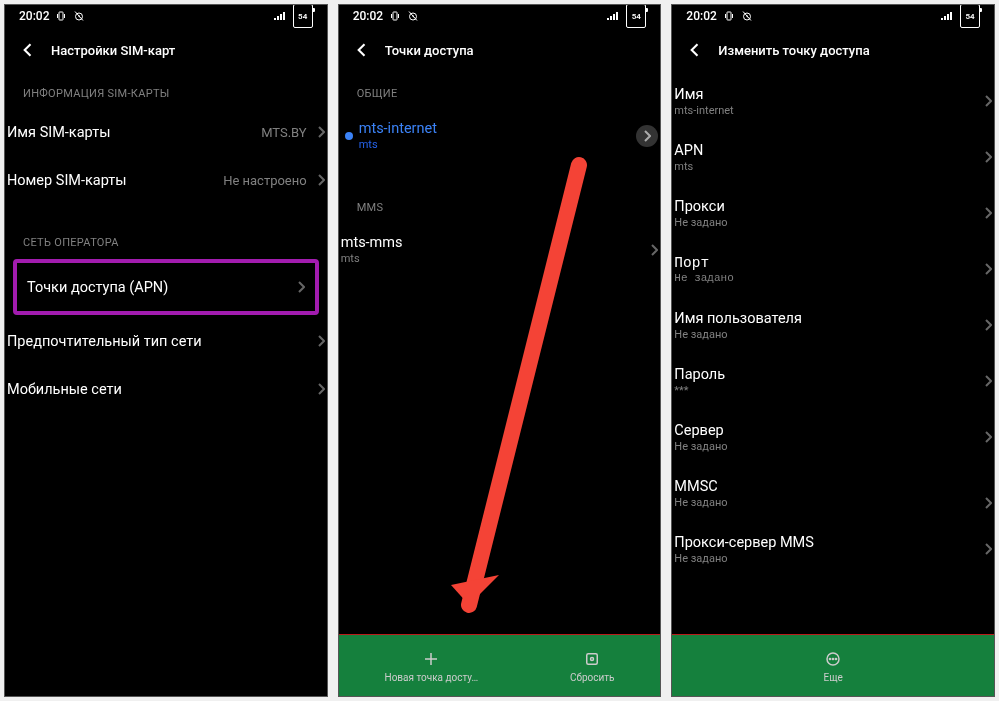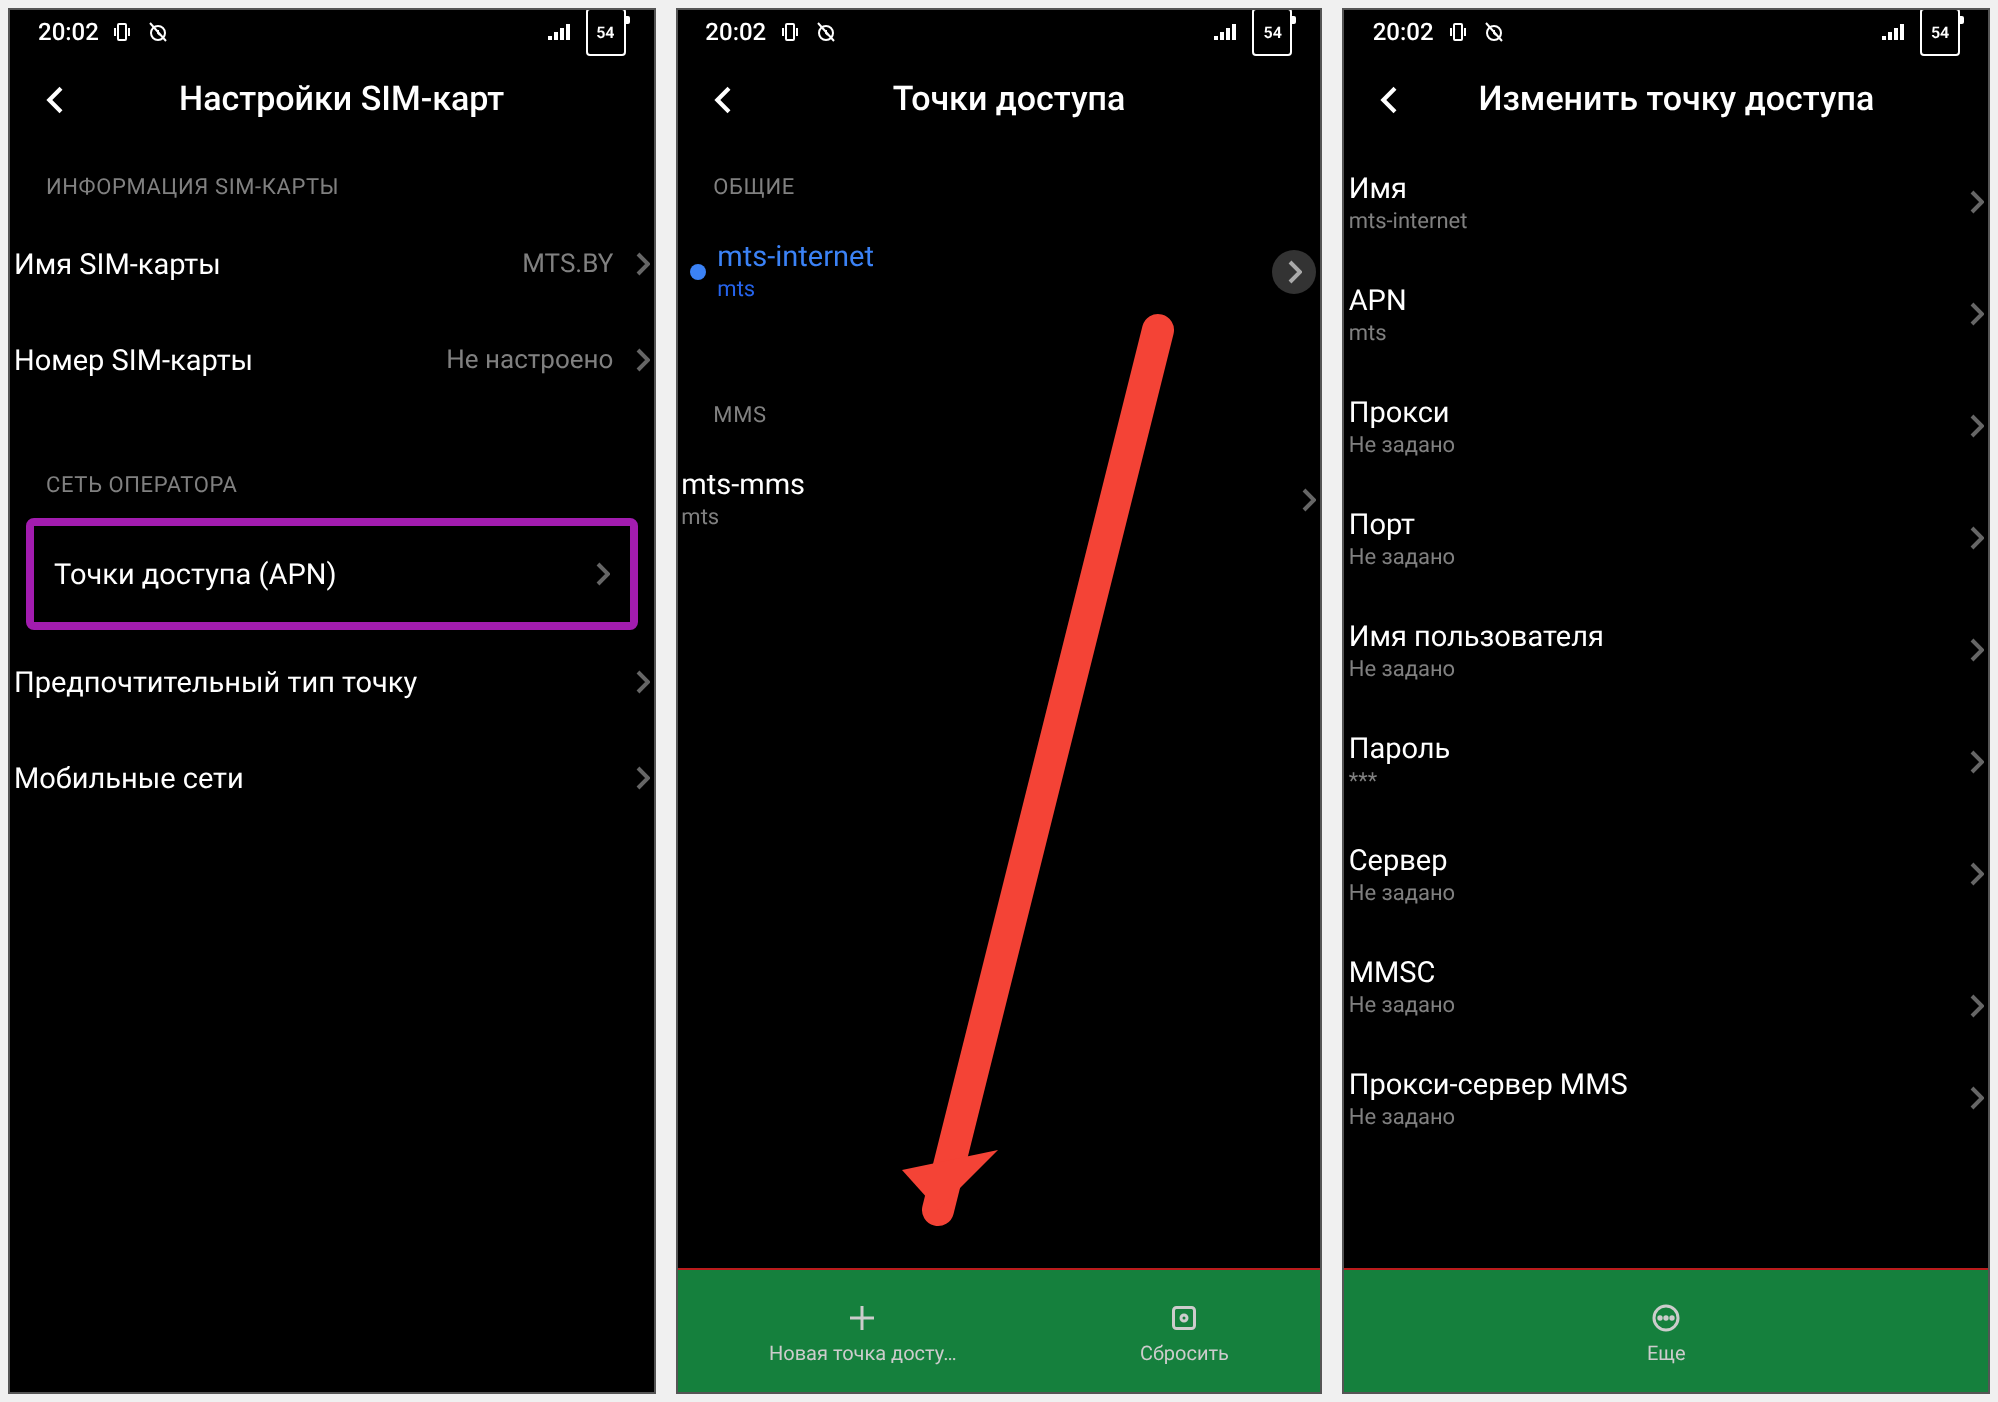--- a/index.html
+++ b/index.html
@@ -52,22 +52,21 @@
     color: #fff;
     gap: 10px;
   }
   .back-btn {
     width: 26px; height: 26px;
     display: flex; align-items: center; justify-content: center;
     color: #fff;
   }
   .header-title {
     flex: 1;
-    text-align: center;
-    font-size: 17px;
+    font-size: 13px;
     font-weight: 500;
     padding-right: 26px;
   }
   .content { flex: 1; overflow-y: hidden; color: #fff; }
   .section-header {
     font-size: 11px;
     color: #808080;
     padding: 14px 18px 8px;
     text-transform: uppercase;
     letter-spacing: 0.3px;
@@ -192,21 +191,21 @@
           </div>
         <span class="chevron">
             <svg width="8" height="12" viewBox="0 0 8 12" fill="none" stroke="#666" stroke-width="2">
               <path d="M2 1l5 5-5 5"></path>
             </svg>
           </span>
       </div>
     </div>
     <div class="row">
       <div class="label-group">
-          <span class="primary">Предпочтительный тип точку</span>
+          <span class="primary">Предпочтительный тип сети</span>
         </div>
       <span class="chevron">
           <svg width="8" height="12" viewBox="0 0 8 12" fill="none" stroke="#666" stroke-width="2">
             <path d="M2 1l5 5-5 5"></path>
           </svg>
         </span>
     </div>
     <div class="row">
       <div class="label-group">
           <span class="primary">Мобильные сети</span>
@@ -377,21 +376,21 @@
         <div class="label-group">
           <span class="primary">Прокси</span>
           <span class="secondary">Не задано</span>
         </div>
         <span class="chevron">
           <svg width="8" height="12" viewBox="0 0 8 12" fill="none" stroke="#666" stroke-width="2">
             <path d="M2 1l5 5-5 5"></path>
           </svg>
         </span>
       </div>
-      <div class="row" style="min-height: 56px;">
+      <div class="row" style="min-height: 56px; font-family: Liberation Mono, monospace;">
         <div class="label-group">
           <span class="primary">Порт</span>
           <span class="secondary">Не задано</span>
         </div>
         <span class="chevron">
           <svg width="8" height="12" viewBox="0 0 8 12" fill="none" stroke="#666" stroke-width="2">
             <path d="M2 1l5 5-5 5"></path>
           </svg>
         </span>
       </div>

